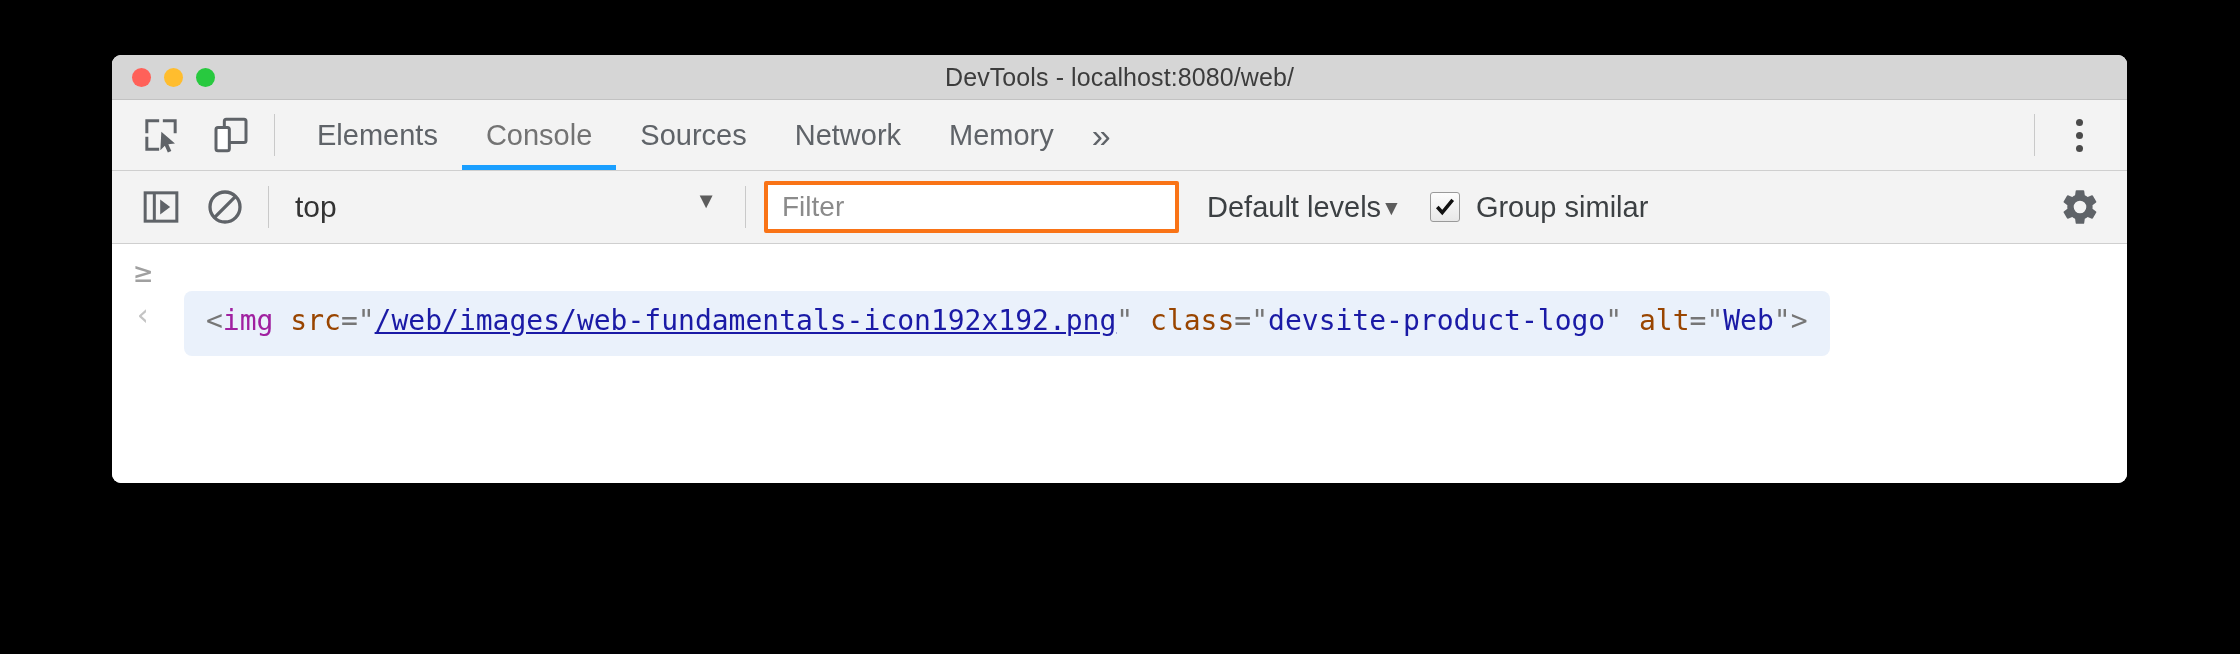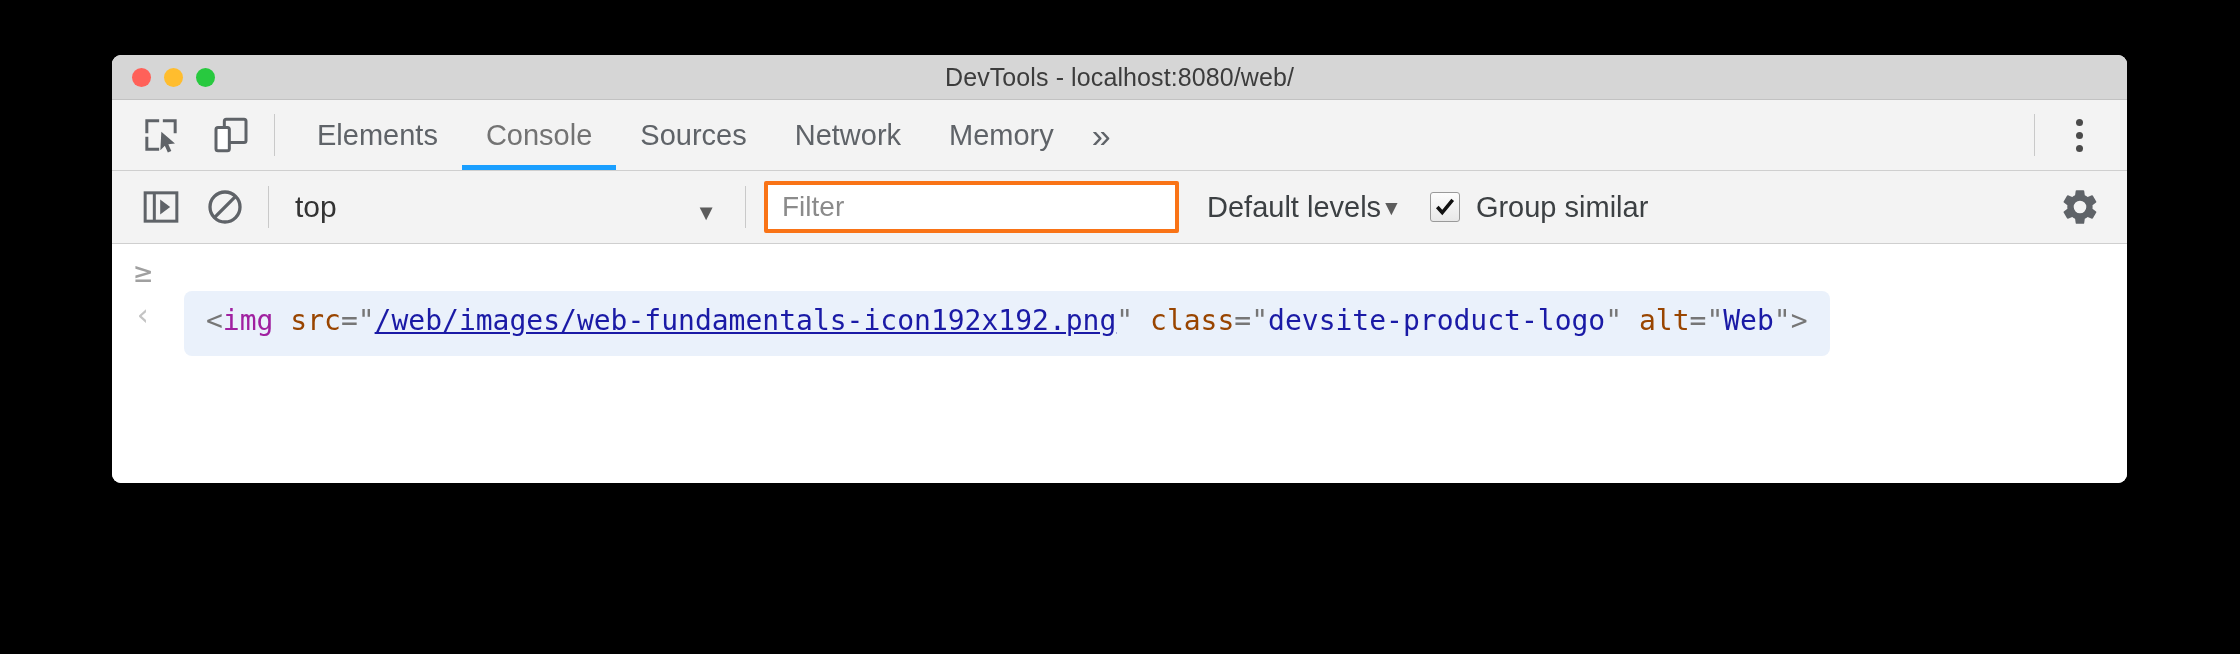--- a/index.html
+++ b/index.html
@@ -169,21 +169,21 @@
     height: 72px;
     background: #f3f3f3;
     border-bottom: 1px solid #cfcfcf;
     flex: 0 0 auto;
     display: flex;
     align-items: center;
     padding-left: 24px;
   }
   .ctx-select {
     display: flex;
-    align-items: flex-end;
+    align-items: flex-start;
     gap: 0;
     cursor: pointer;
     min-width: 440px;
   }
   .ctx-label {
     font-size: 30px;
     color: #333;
     padding-left: 8px;
   }
   .ctx-arrow {

